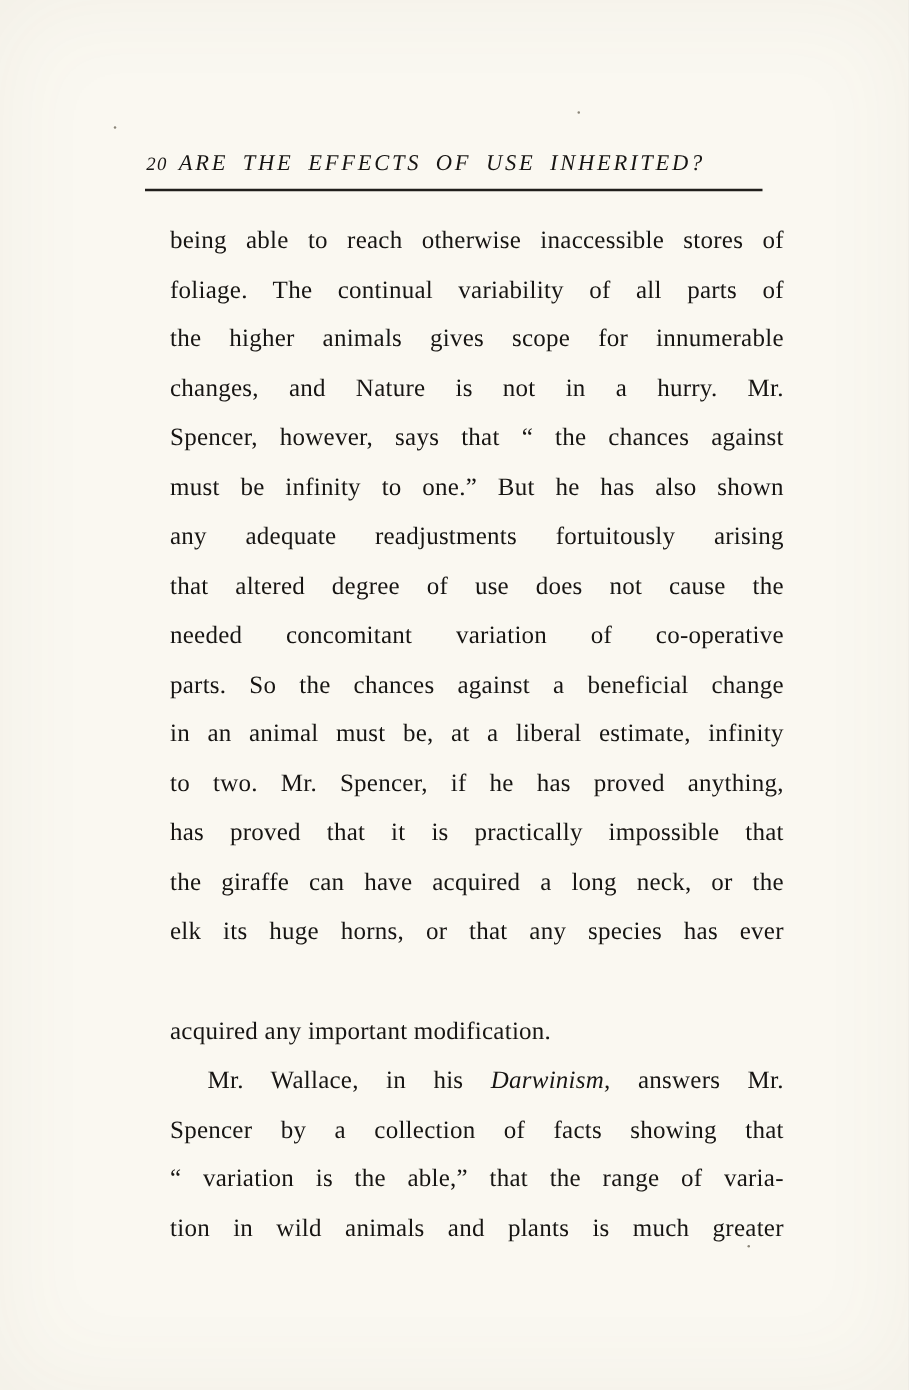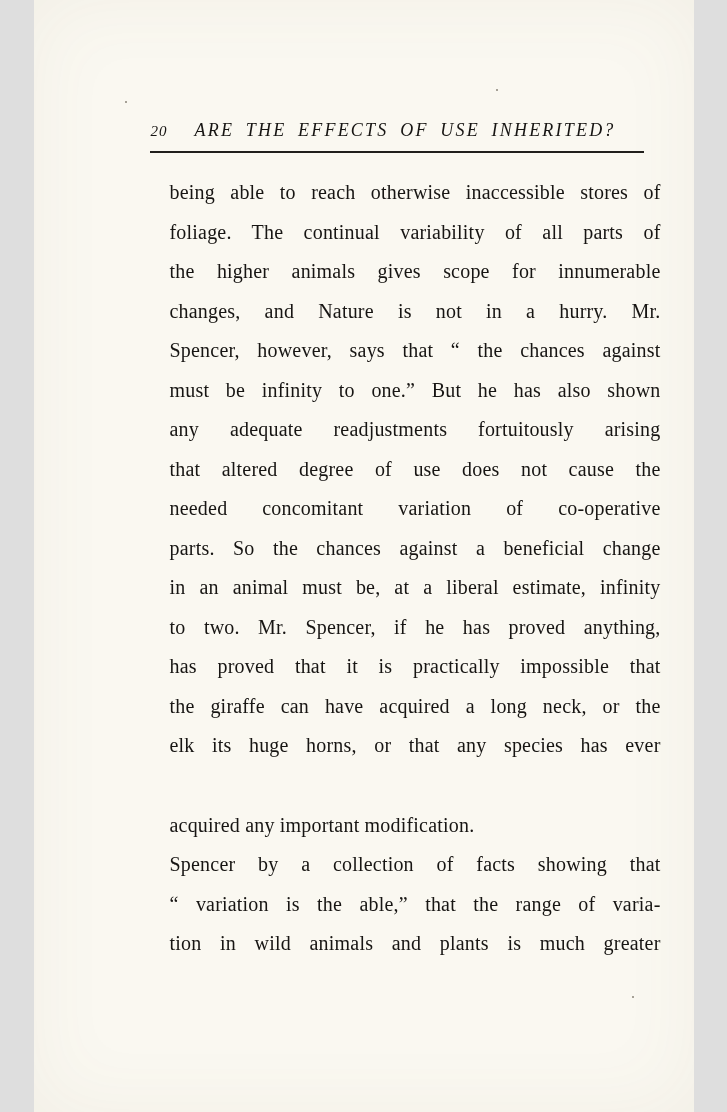--- a/index.html
+++ b/index.html
@@ -1,19 +1,19 @@
 <!DOCTYPE html>
 <html><head>
 <meta charset="utf-8">
 <style>
   html, body { margin: 0; padding: 0; }
   body { background: #dedede; }
   .page {
     position: relative;
-    width: 660px;
+    width: 727px;
     height: 1112px;
     margin: 0 auto;
     background: #faf8f1;
     box-shadow: inset 0 0 80px rgba(120,100,60,0.06);
     font-family: "Liberation Serif", "DejaVu Serif", serif;
     color: #171513;
     overflow: hidden;
   }
   .header {
     position: absolute;
@@ -28,21 +28,20 @@
     font-size: 15px;
     letter-spacing: 1px;
     margin-right: 9px;
   }
   .running-title {
     font-style: italic;
     font-size: 18px;
     letter-spacing: 2.2px;
     word-spacing: 5px;
     white-space: nowrap;
-    margin-left: 18px;
   }
   .rule {
     position: absolute;
     top: 151px;
     left: 116px;
     width: 494px;
     height: 2px;
     background: #211f1c;
   }
   .page-body {
@@ -104,18 +103,19 @@
         <div class="line"><span class="">needed concomitant variation of co-operative</span></div>
         <div class="line"><span class="">parts. So the chances against a beneficial change</span></div>
         <div class="line"><span class="">in an animal must be, at a liberal estimate, infinity</span></div>
         <div class="line"><span class="">to two. Mr. Spencer, if he has proved anything,</span></div>
         <div class="line"><span class="">has proved that it is practically impossible that</span></div>
         <div class="line"><span class="">the giraffe can have acquired a long neck, or the</span></div>
         <div class="line"><span class="">elk its huge horns, or that any species has ever</span></div>
         <div class="line no-just"><span class="">acquired any important modification.</span></div>
       </div>
       <div class="paragraph">
+        <div class="line first-indent"><span class="">Mr. Wallace, in his </span><span class="italic">Darwinism,</span><span class=""> answers Mr.</span></div>
         <div class="line"><span class="">Spencer by a collection of facts showing that</span></div>
         <div class="line"><span class="">“ variation is the able,” that the range of varia-</span></div>
         <div class="line"><span class="">tion in wild animals and plants is much greater</span></div>
       </div>
     </div>
 </div>
 
 </body></html>

